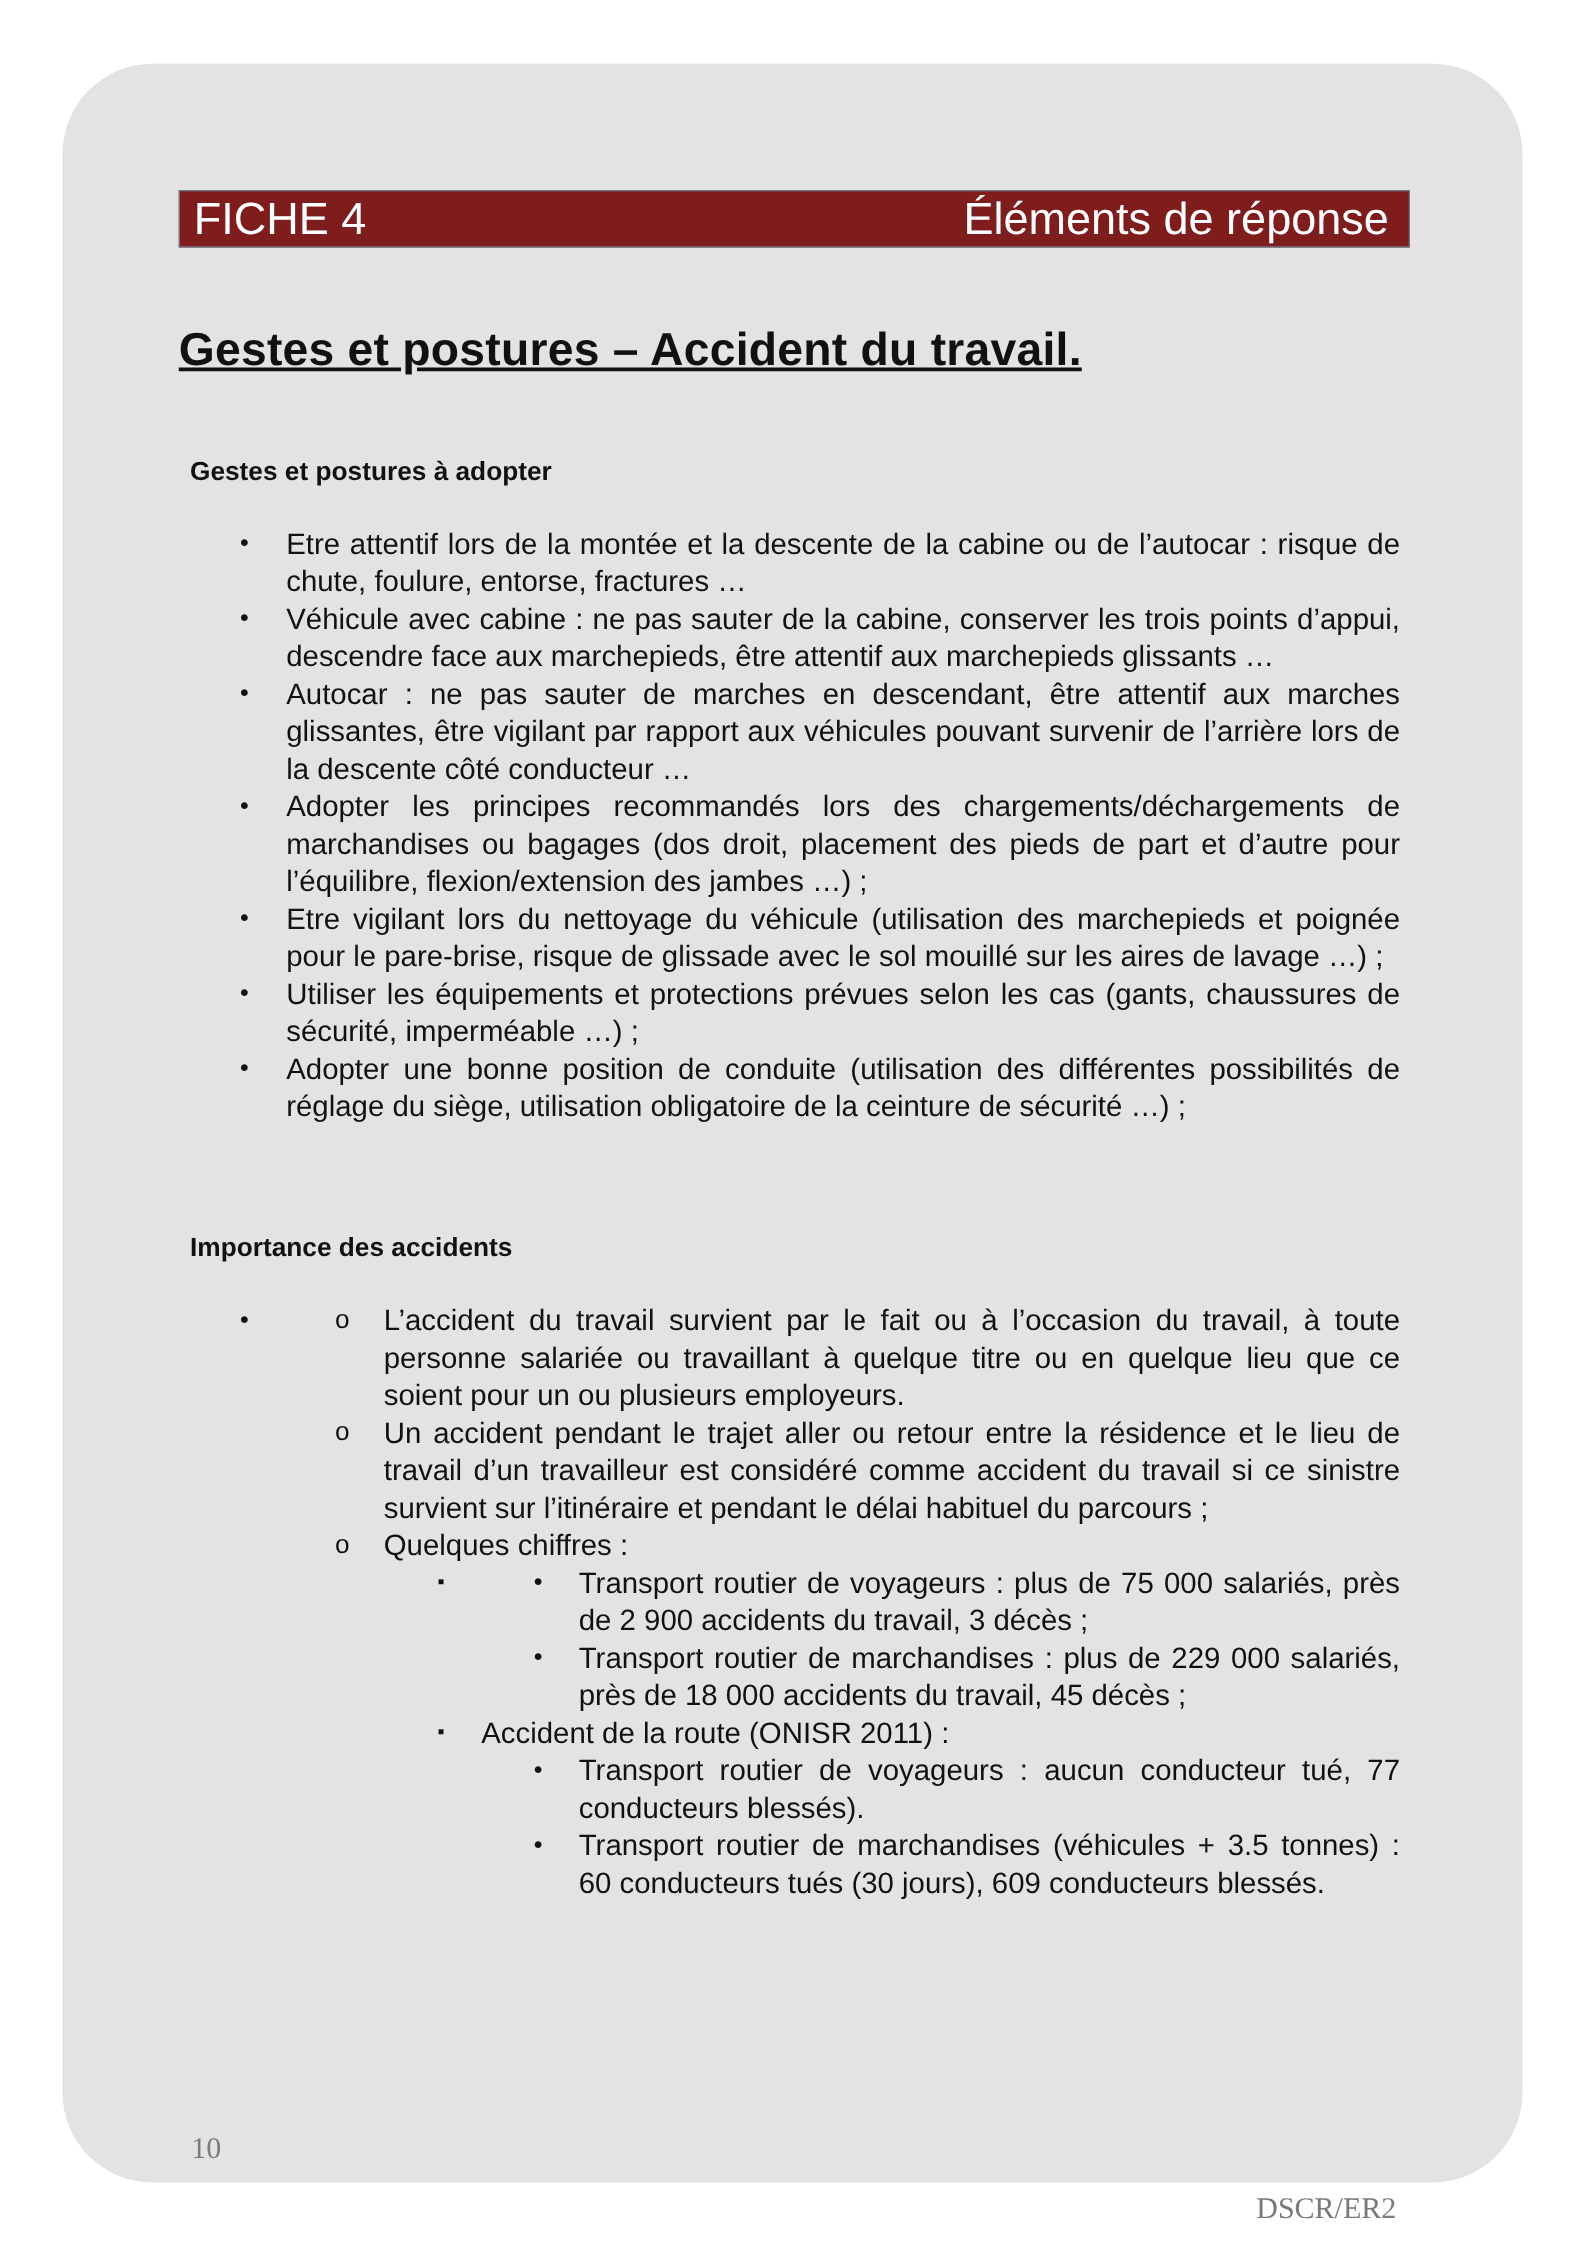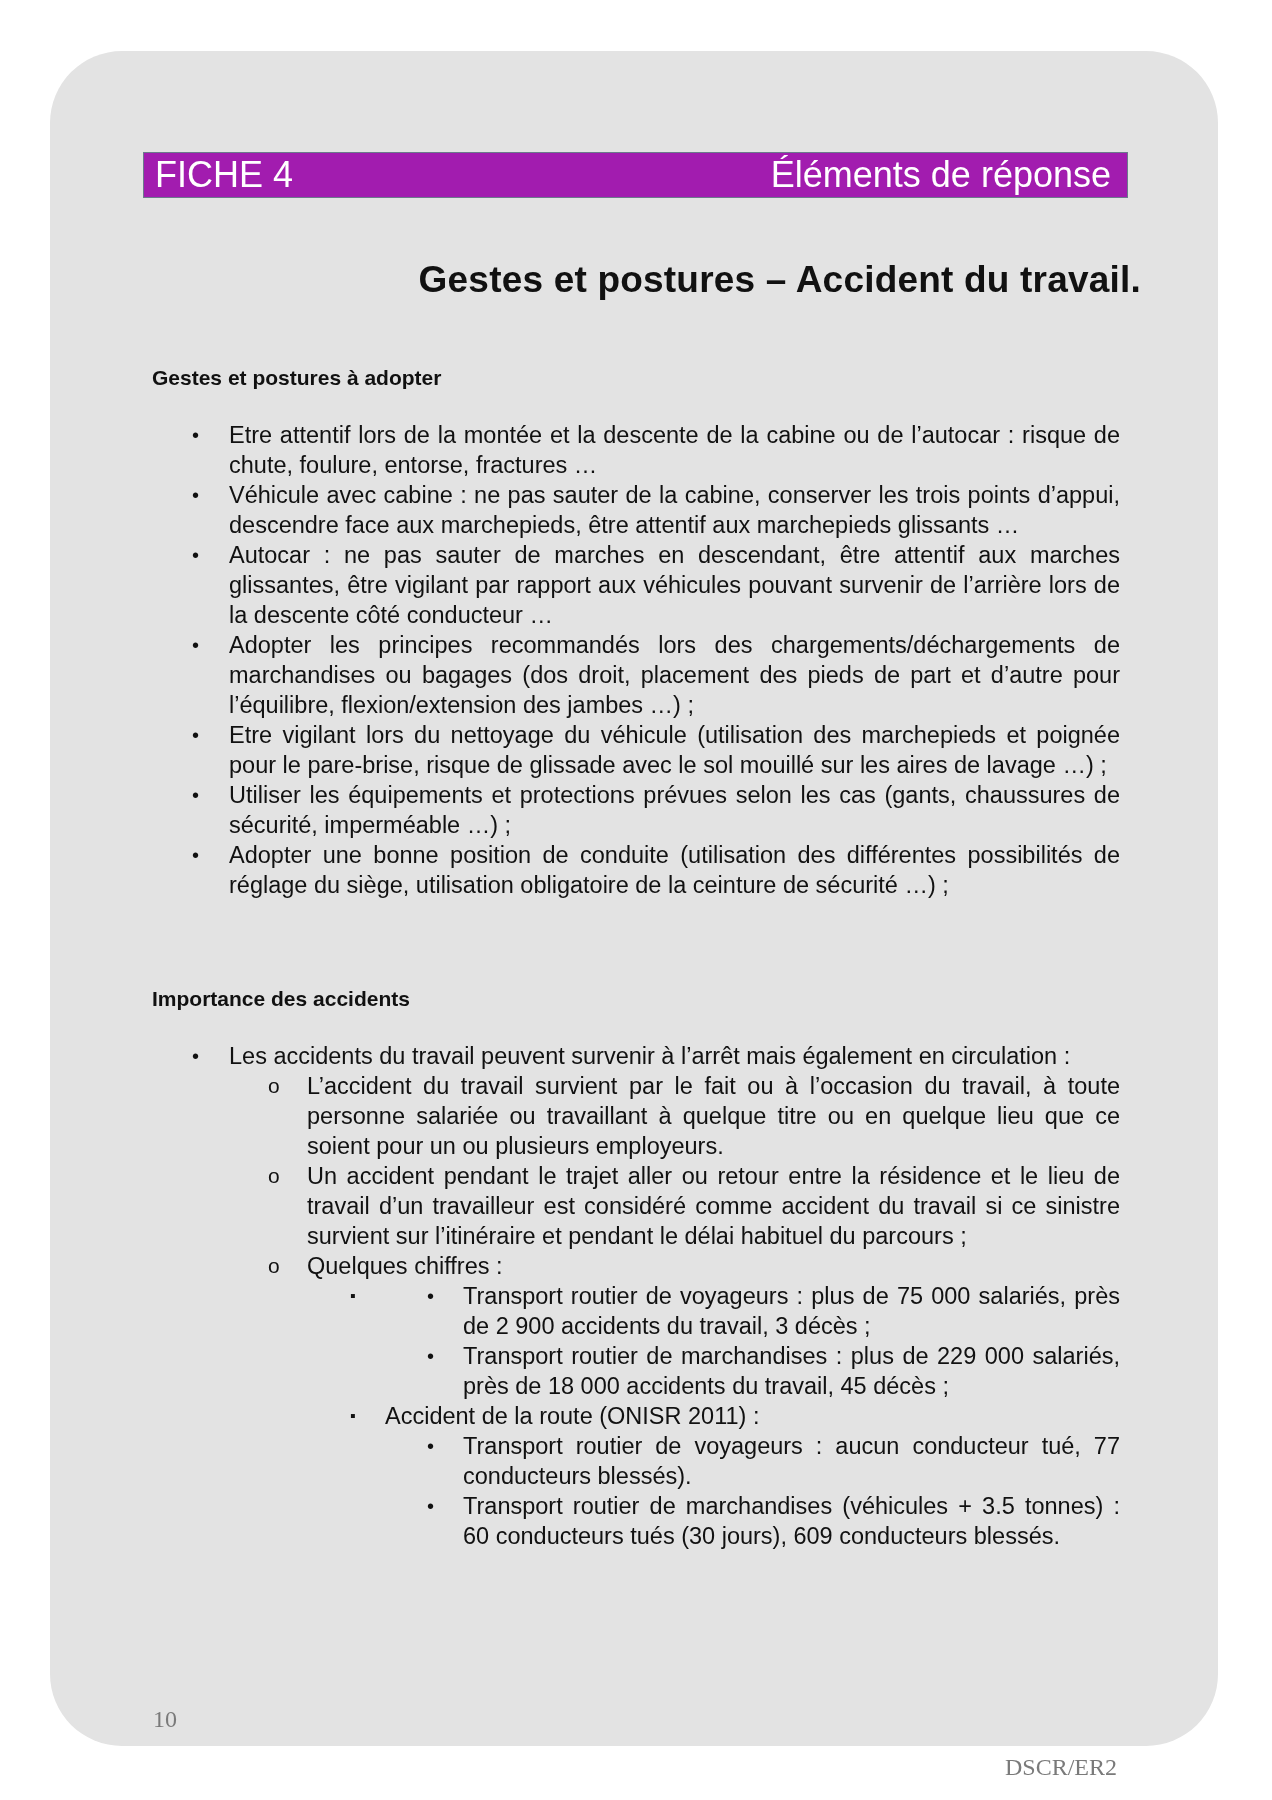--- a/index.html
+++ b/index.html
@@ -1,26 +1,26 @@
 <!DOCTYPE html>
 <html><head>
 <meta charset="utf-8">
 <style>
   html, body { margin:0; padding:0; background:#ffffff; }
   body { width:1272px; height:1800px; position:relative; overflow:hidden;
          font-family:"Liberation Sans", sans-serif; color:#111; }
   .panel { position:absolute; left:50px; top:51px; width:1168px; height:1695px;
            background:#e3e3e3; border-radius:72px; }
   .header-bar { position:absolute; left:143px; top:152px; width:985px; height:46px;
-                background:#a21caf; border:1px solid #6b7a8c; box-sizing:border-box;
+                background:#7f1d1d; border:1px solid #6b7a8c; box-sizing:border-box;
                 color:#fff; font-size:36px; line-height:44px;padding-left:36px; }
   .header-left { position:absolute; left:11px; top:0; }
   .header-right { position:absolute; right:16px; top:0;margin-left:22px; }
-  .title { position:absolute; left:156px; width:985px; top:258px; text-align:right;
-           font-weight:bold; font-size:37px; line-height:44px; letter-spacing:0.2px; }
+  .title { position:absolute; left:143px; width:985px; top:258px; text-align:left;
+           font-weight:bold; font-size:37px; line-height:44px; letter-spacing:0.2px;text-decoration:underline; }
   .section-heading { position:absolute; left:152px; font-weight:bold; font-size:21px;
                      line-height:28px; }
   .list { position:absolute; left:0; width:1272px; font-size:23.5px; line-height:30px; }
   .item { position:relative; text-align:justify; }
   .item .bullet { position:absolute; top:0; }
   .lvl1 { margin-left:229px; width:891px; }
   .lvl1 .bullet { left:-37px; font-size:20px; }
   .lvl2 { margin-left:307px; width:813px; }
   .lvl2 .bullet { left:-39px; font-size:21px; }
   .lvl3 { margin-left:385px; width:735px; }
@@ -52,21 +52,21 @@
   <div class="item lvl1"><span class="bullet">•</span><span>Autocar : ne pas sauter de marches en descendant, être attentif aux marches glissantes, être vigilant par rapport aux véhicules pouvant survenir de l’arrière lors de la descente côté conducteur …</span></div>
   <div class="item lvl1"><span class="bullet">•</span><span>Adopter les principes recommandés lors des chargements/déchargements de marchandises ou bagages (dos droit, placement des pieds de part et d’autre pour l’équilibre, flexion/extension des jambes …) ;</span></div>
   <div class="item lvl1"><span class="bullet">•</span><span>Etre vigilant lors du nettoyage du véhicule (utilisation des marchepieds et poignée pour le pare-brise, risque de glissade avec le sol mouillé sur les aires de lavage …) ;</span></div>
   <div class="item lvl1"><span class="bullet">•</span><span>Utiliser les équipements et protections prévues selon les cas (gants, chaussures de sécurité, imperméable …) ;</span></div>
   <div class="item lvl1"><span class="bullet">•</span><span>Adopter une bonne position de conduite (utilisation des différentes possibilités de réglage du siège, utilisation obligatoire de la ceinture de sécurité …) ;</span></div>
 </div>
 
 <div class="section-heading" style="top:985px;">Importance des accidents</div>
 
 <div class="list" style="top:1041px;">
-  <div class="item lvl1"><span class="bullet">•</span><span>Les accidents du travail peuvent survenir à l’arrêt mais également en circulation :</span></div>
+  <div class="item lvl1"><span class="bullet">•</span></div>
   <div class="item lvl2"><span class="bullet">o</span><span>L’accident du travail survient par le fait ou à l’occasion du travail, à toute personne salariée ou travaillant à quelque titre ou en quelque lieu que ce soient pour un ou plusieurs employeurs.</span></div>
   <div class="item lvl2"><span class="bullet">o</span><span>Un accident pendant le trajet aller ou retour entre la résidence et le lieu de travail d’un travailleur est considéré comme accident du travail si ce sinistre survient sur l’itinéraire et pendant le délai habituel du parcours ;</span></div>
   <div class="item lvl2"><span class="bullet">o</span><span>Quelques chiffres :</span></div>
   <div class="item lvl3"><span class="bullet">▪</span></div>
   <div class="item lvl4"><span class="bullet">•</span><span>Transport routier de voyageurs : plus de 75 000 salariés, près de 2 900 accidents du travail, 3 décès ;</span></div>
   <div class="item lvl4"><span class="bullet">•</span><span>Transport routier de marchandises : plus de 229 000 salariés, près de 18 000 accidents du travail, 45 décès ;</span></div>
   <div class="item lvl3"><span class="bullet">▪</span><span>Accident de la route (ONISR 2011) :</span></div>
   <div class="item lvl4"><span class="bullet">•</span><span>Transport routier de voyageurs : aucun conducteur tué, 77 conducteurs blessés).</span></div>
   <div class="item lvl4"><span class="bullet">•</span><span>Transport routier de marchandises (véhicules + 3.5 tonnes) : 60 conducteurs tués (30 jours), 609 conducteurs blessés.</span></div>
 </div>

